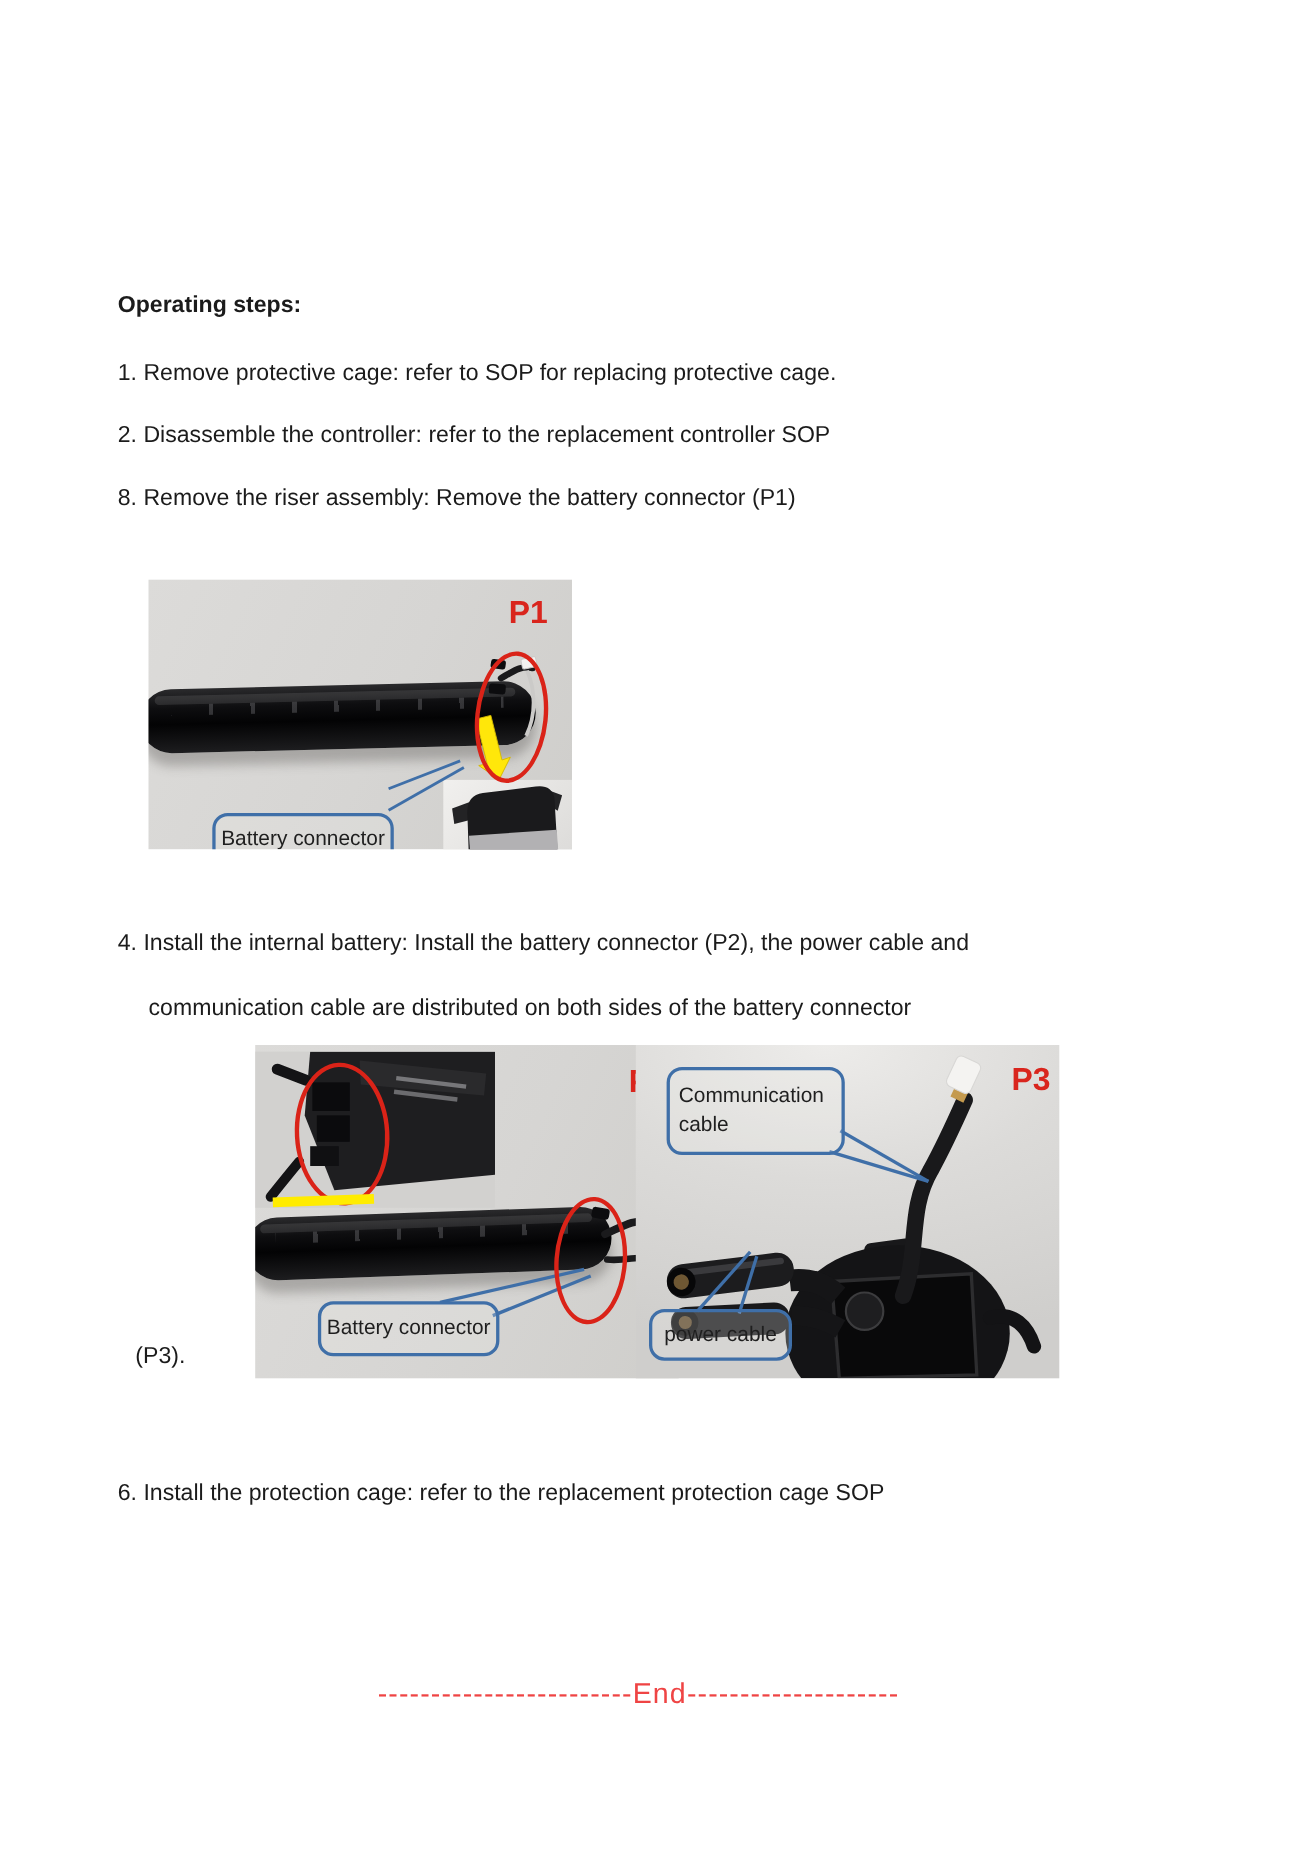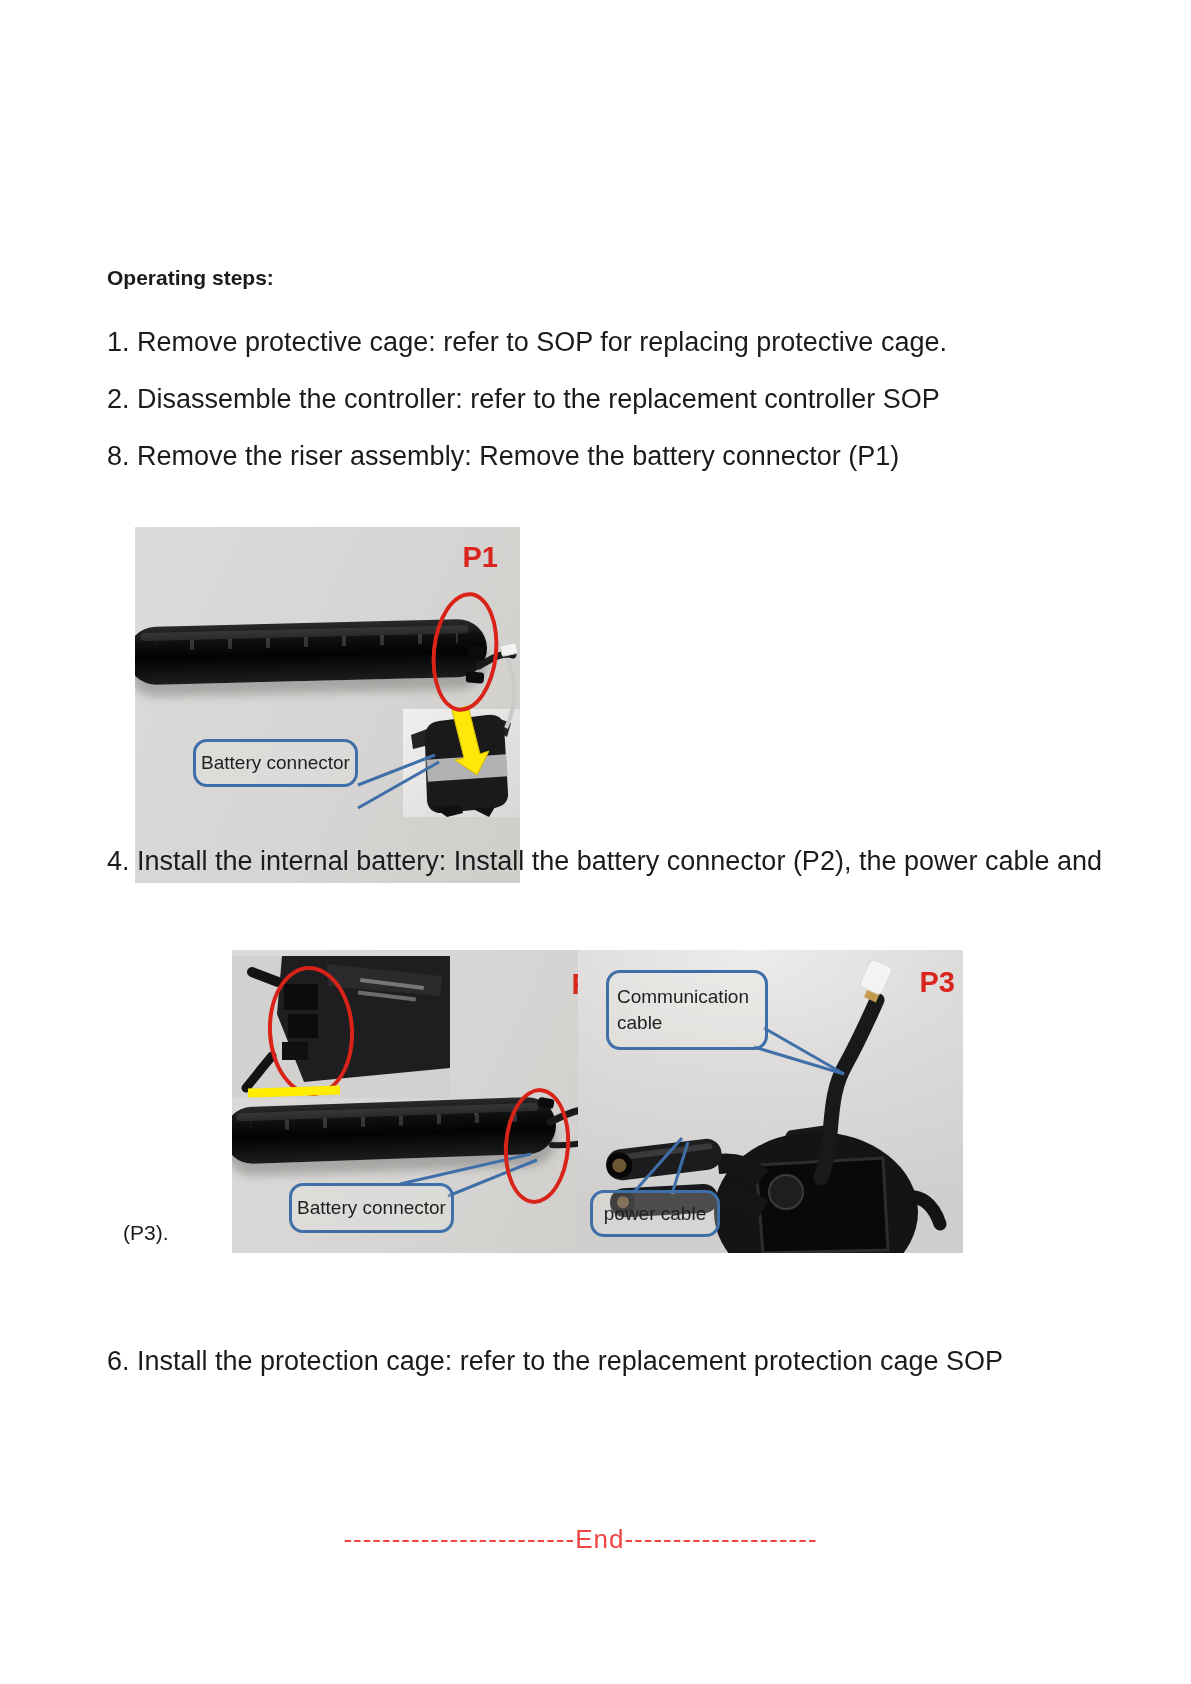--- a/index.html
+++ b/index.html
@@ -5,34 +5,34 @@
   html,body{margin:0;padding:0;background:#ffffff;}
   .page{
     position:relative;width:1191px;height:1684px;background:#ffffff;
     font-family:"Liberation Sans","DejaVu Sans",sans-serif;color:#1b1b1b;overflow:hidden;
   }
   .title{
     position:absolute;top:133px;left:0;right:80px;text-align:center;
     font-size:32px;font-weight:bold;color:#111;
   }
   .heading{position:absolute;left:107px;top:266px;font-size:21px;font-weight:bold;white-space:nowrap;}
-  .step{position:absolute;left:107px;font-size:27px;white-space:nowrap;}
+  .step{position:absolute;left:107px;font-size:21px;white-space:nowrap;}
   .step.indent{left:135px;}
   .caption{position:absolute;font-size:21px;white-space:nowrap;}
   .endline{
     position:absolute;top:1524px;left:0;right:30px;text-align:center;
     font-size:26px;letter-spacing:1px;color:#ef4444;white-space:nowrap;
   }
 
   
   .fig{
     position:absolute;overflow:hidden;
     background:linear-gradient(115deg,#dcdbd9 0%,#d6d5d3 55%,#cfcecb 100%);
   }
-  #figP1{left:135px;top:527px;width:385px;height:356px;}
+  #figP1{left:135px;top:527px;width:385px;height:245px;}
   #figP2{left:188px;top:950px;width:385px;height:303px;margin-left:44px;}
   #figP3{left:578px;top:950px;width:385px;height:303px;
     background:radial-gradient(130% 90% at 45% 0%,#edecea 0%,#dcdbd9 45%,#cfcecc 100%);}
   .fig svg.overlay{position:absolute;left:0;top:0;width:100%;height:100%;}
 
   .fig-label{
     position:absolute;font-size:29px;font-weight:bold;color:#d9251d;line-height:1;
   }
   .red-ellipse{position:absolute;border:4px solid #da2318;border-radius:50%;}
   .callout{
@@ -97,20 +97,21 @@
       <path d="M223,225 L300,195" stroke="#3f6fa8" stroke-width="3" fill="none"></path>
       <path d="M223,248 L304,202" stroke="#3f6fa8" stroke-width="3" fill="none"></path>
     </svg>
 
     <div class="red-ellipse" style="left:297px;top:65px;width:58px;height:112px;transform:rotate(6deg);"></div>
     <div class="fig-label" style="right:22px;top:16px;">P1</div>
     <div class="callout" style="left:58px;top:212px;width:165px;height:48px;">Battery connector</div>
   </div>
 
   <div class="step" style="top:846px;text-align:center;">4. Install the internal battery: Install the battery connector (P2), the power cable and</div>
+  <div class="step indent" style="top:905px;">communication cable are distributed on both sides of the battery connector</div>
 
   <div class="fig" id="figP2">
     <div class="inset" id="p2Inset">
       <svg viewBox="0 0 218 142" width="218" height="142">
         <polygon points="50,0 218,0 218,112 72,126 45,58" fill="#1e1e20"></polygon>
         <polygon points="95,8 210,20 208,40 96,30" fill="#2a2a2c"></polygon>
         <rect x="128" y="26" width="64" height="4" fill="#77777a" transform="rotate(7 160 28)"></rect>
         <rect x="126" y="38" width="58" height="4" fill="#6b6b6e" transform="rotate(7 155 40)"></rect>
         <rect x="52" y="28" width="34" height="26" fill="#0b0b0d"></rect>
         <rect x="56" y="58" width="30" height="24" fill="#0b0b0d"></rect>

